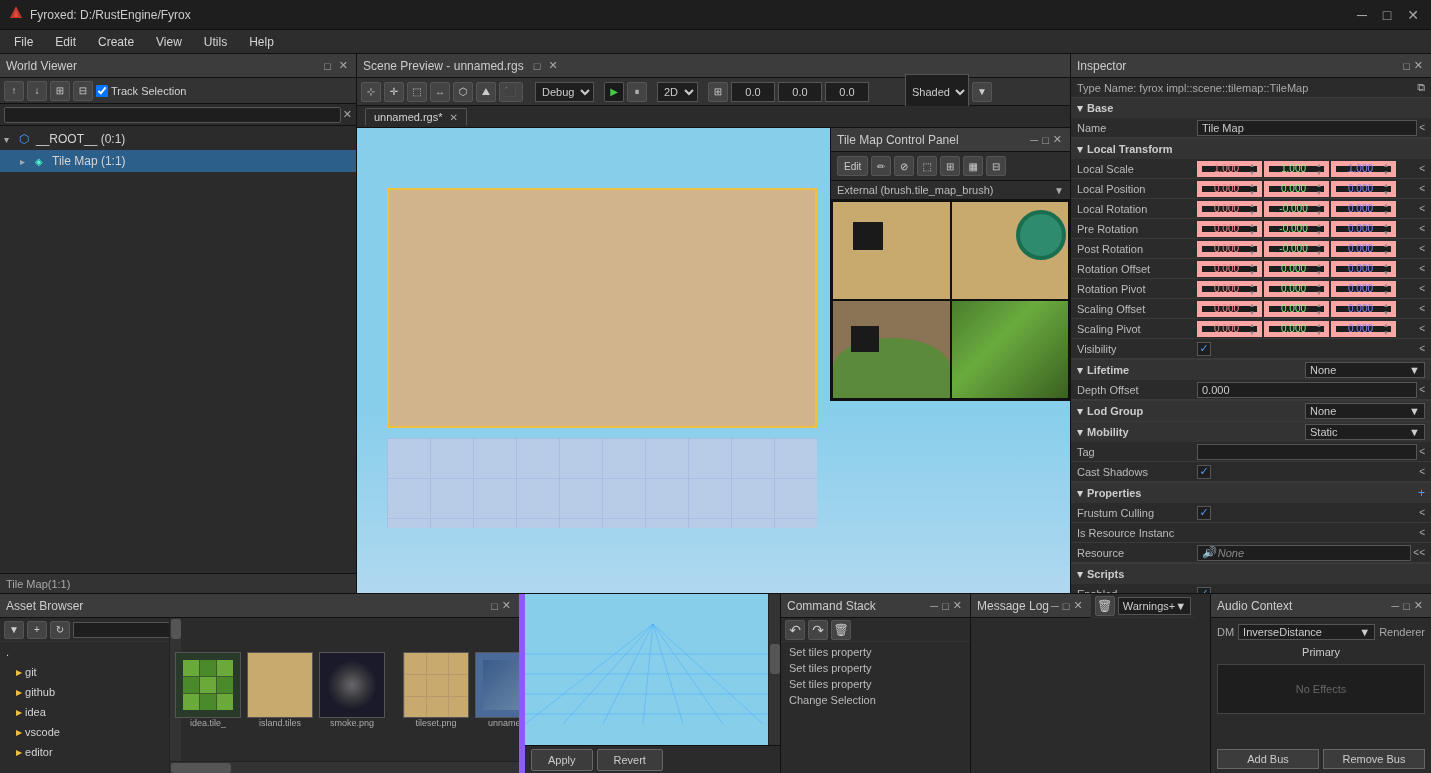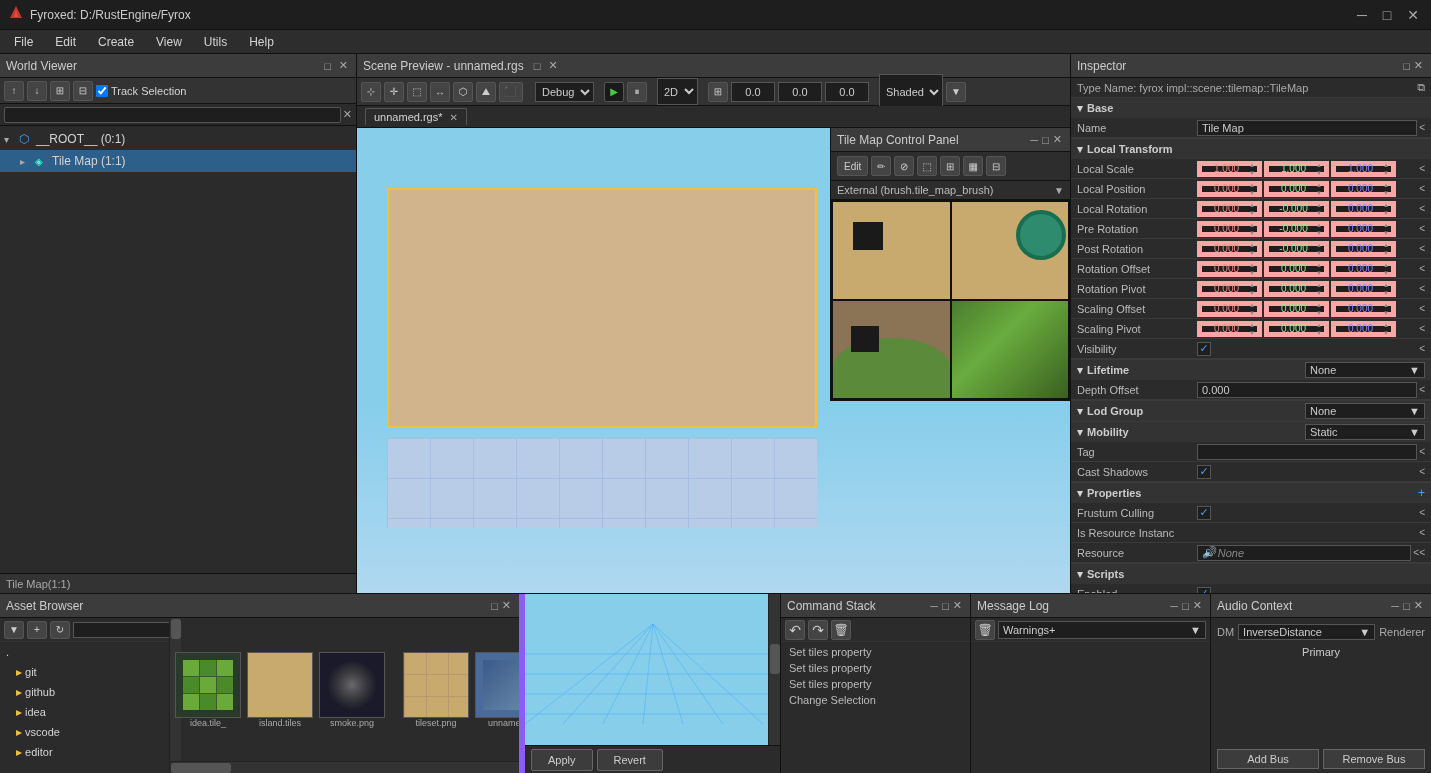--- a/index.html
+++ b/index.html
@@ -470,21 +470,21 @@
     }
     .cmd-body { flex: 1; overflow-y: auto; padding: 2px 0; }
     .cmd-item { padding: 2px 8px; font-size: 11px; color: #bbb; cursor: pointer; }
 
     
     #message-log {
       width: 240px;
       min-width: 240px;
       border-right: 1px solid #111;
       display: flex;
-      flex-direction: column;
+      flex-direction: row;
       background: #2b2b2b;
     }
 
     
     #audio-context {
       flex: 1;
       display: flex;
       flex-direction: column;
       background: #2b2b2b;
     }
@@ -548,40 +548,41 @@
       border: 1px solid #555;
       color: #ccc;
       height: 20px;
       font-size: 11px;
       padding: 0 2px;
     }
     .mode-select {
       background: #1e1e1e;
       border: 1px solid #555;
       color: #ccc;
-      height: 27px;
+      height: 20px;
       font-size: 11px;
       padding: 0 2px;
     }
     .coord-field {
       background: #1e1e1e;
       border: 1px solid #555;
       color: #ccc;
       height: 20px;
       width: 44px;
       font-size: 11px;
       text-align: center;
     }
     .shaded-select {
       background: #1e1e1e;
       border: 1px solid #555;
       color: #ccc;
       height: 36px;
       font-size: 11px;
       padding: 0 2px;
+      margin-left: 26px;
     }
   </style>
 </head>
 <body>
 
 <div id="title-bar">
   <span style="margin-right:6px;">
     <svg width="16" height="16" viewBox="0 0 16 16">
       <polygon points="8,1 14,13 2,13" fill="#c0392b"></polygon>
       <polygon points="8,4 6,12 10,12" fill="#e74c3c"></polygon>
@@ -1351,20 +1352,23 @@
       <div class="audio-body">
         <div class="audio-dm-row">
           <span class="audio-dm-label">DM</span>
           <div class="audio-dropdown">
             <span>InverseDistance</span>
             <span>▼</span>
           </div>
           <span class="audio-dm-label">Renderer</span>
         </div>
         <div class="audio-primary">Primary</div>
+        <div class="no-effects">
+          <span>No Effects</span>
+        </div>
       </div>
       <div class="audio-buttons">
         <button class="audio-btn">Add Bus</button>
         <button class="audio-btn">Remove Bus</button>
       </div>
     </div>
   </div>
 </div>
 
 </body></html>

